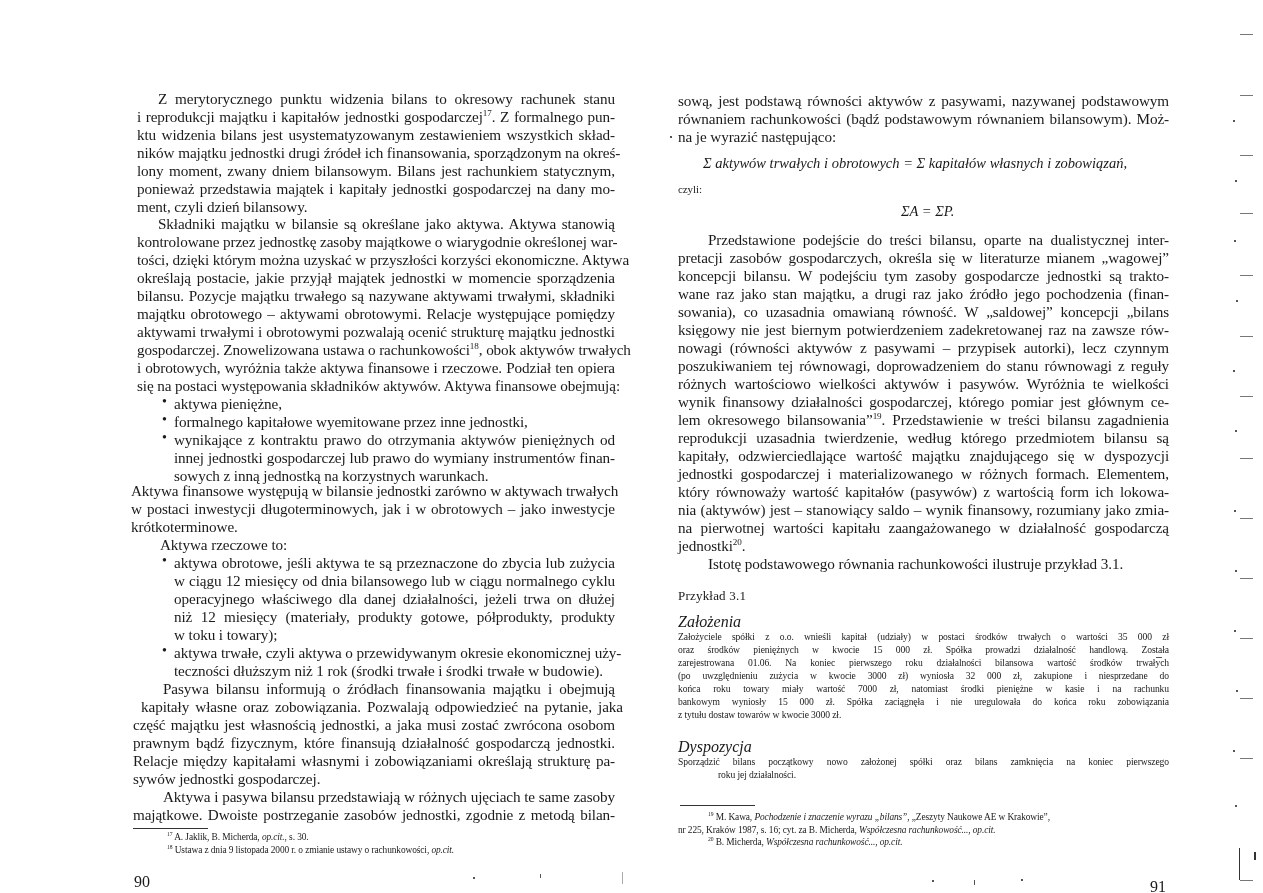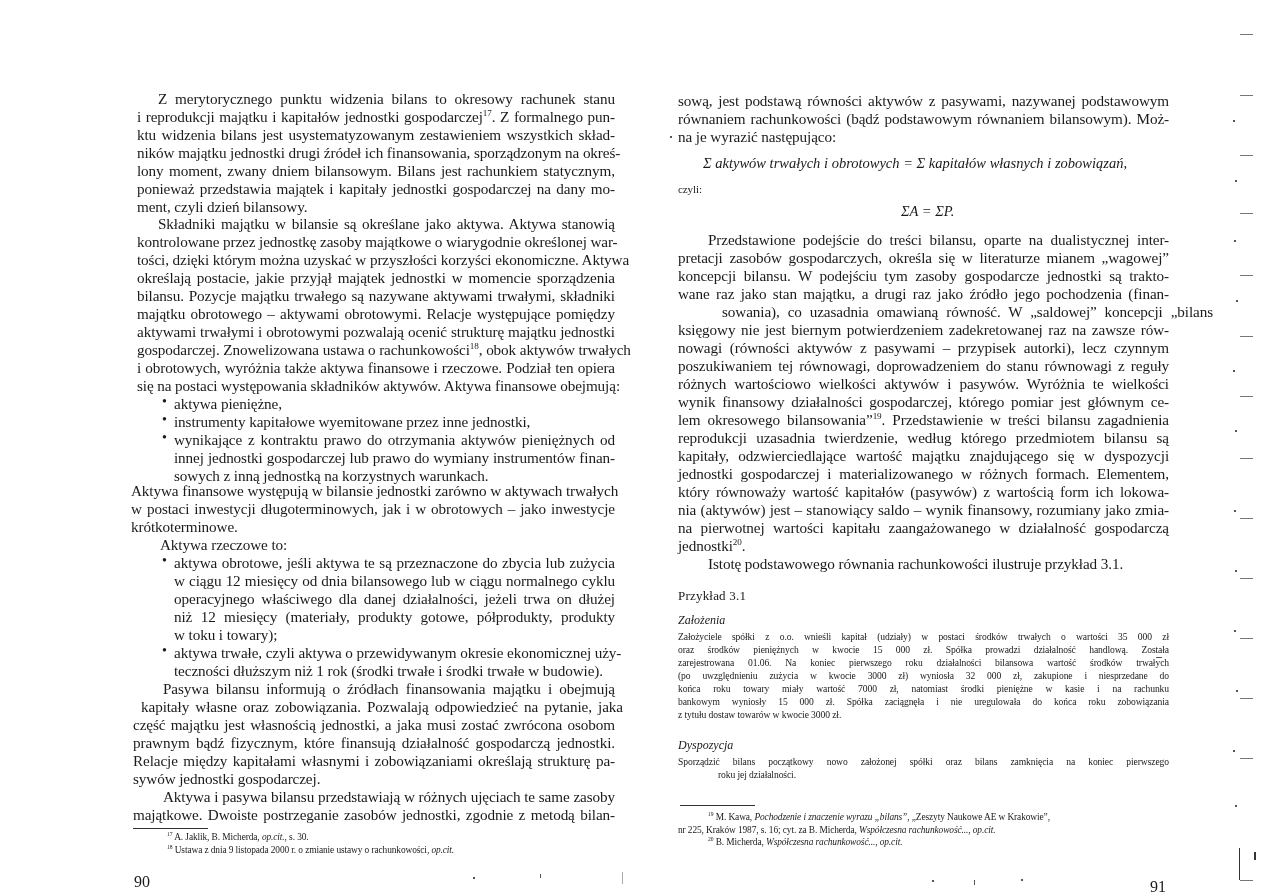--- a/index.html
+++ b/index.html
@@ -12,21 +12,21 @@
         letter-spacing: -0.1px; }
   .lnj { text-align: justify; text-align-last: justify; }
   .sm { font-size: 9.6px; line-height: 13px; }
   .fn { font-size: 9.4px; line-height: 12px; }
   .it { font-style: italic; }
   sup { font-size: 60%; line-height: 0; vertical-align: super; }
   .rule { position: absolute; height: 1px; background: #333; }
   .pgnum { position: absolute; font-size: 16px; }
   .bullet { position: absolute; font-size: 14px; }
   .heading { position: absolute; font-size: 13px; letter-spacing: 0.2px; }
-  .subhead { position: absolute; font-size: 12px; font-style: italic; }
+  .subhead { position: absolute; font-size: 16px; font-style: italic; }
   .formula { position: absolute; font-size: 14.5px; font-style: italic; white-space: nowrap; }
   .edge { position: absolute; background: #777; }
   .speck { position: absolute; width: 2px; height: 2px; background: #555; }
 </style>
 </head>
 <body>
 
 <div class="page" id="left-page">
 
   <div class="ln lnj" style="left:158px; top:90px; width:457px;">Z merytorycznego punktu widzenia bilans to okresowy rachunek stanu</div>
@@ -44,21 +44,21 @@
   <div class="ln lnj" style="left:137px; top:269px; width:478px;">określają postacie, jakie przyjął majątek jednostki w momencie sporządzenia</div>
   <div class="ln lnj" style="left:137px; top:305px; width:478px;">majątku obrotowego – aktywami obrotowymi. Relacje występujące pomiędzy</div>
   <div class="ln lnj" style="left:137px; top:323px; width:478px;">aktywami trwałymi i obrotowymi pozwalają ocenić strukturę majątku jednostki</div>
   <div class="ln lnj" style="left:137px; top:341px; width:478px;"><span>gospodarczej. Znowelizowana ustawa o rachunkowości</span><sup>18</sup><span>, obok aktywów trwałych</span></div>
   <div class="ln lnj" style="left:137px; top:359px; width:478px;">i obrotowych, wyróżnia także aktywa finansowe i rzeczowe. Podział ten opiera</div>
   <div class="ln lnj" style="left:137px; top:377px; width:478px;">się na postaci występowania składników aktywów. Aktywa finansowe obejmują:</div>
 
   <div class="bullet" style="left:162px; top:394px;">•</div>
   <div class="ln" style="left:174px; top:395px;">aktywa pieniężne,</div>
   <div class="bullet" style="left:162px; top:412px;">•</div>
-  <div class="ln" style="left:174px; top:413px;">instrumenty kapitałowe wyemitowane przez inne jednostki,</div>
+  <div class="ln" style="left:174px; top:413px;">formalnego kapitałowe wyemitowane przez inne jednostki,</div>
   <div class="bullet" style="left:162px; top:430px;">•</div>
   <div class="ln lnj" style="left:174px; top:449px; width:441px;">innej jednostki gospodarczej lub prawo do wymiany instrumentów finan-</div>
   <div class="ln lnj" style="left:174px; top:431px; width:441px;">wynikające z kontraktu prawo do otrzymania aktywów pieniężnych od</div>
   <div class="ln" style="left:174px; top:467px;">sowych z inną jednostką na korzystnych warunkach.</div>
 
   <div class="ln lnj" style="left:131px; top:482px; width:484px;">Aktywa finansowe występują w bilansie jednostki zarówno w aktywach trwałych</div>
   <div class="ln lnj" style="left:131px; top:500px; width:484px;">w postaci inwestycji długoterminowych, jak i w obrotowych – jako inwestycje</div>
   <div class="ln" style="left:131px; top:518px;">krótkoterminowe.</div>
   <div class="ln" style="left:160px; top:536px;">Aktywa rzeczowe to:</div>
 
@@ -100,21 +100,21 @@
   <div class="speck" style="left:30px; top:136px;"></div>
 
   <div class="formula" style="left:63px; top:155px;">Σ aktywów trwałych i obrotowych = Σ kapitałów własnych i zobowiązań,</div>
   <div class="ln sm" style="left:38px; top:183px; font-size:11px;">czyli:</div>
   <div class="formula" style="left:261px; top:203px;">ΣA = ΣP.</div>
 
   <div class="ln lnj" style="left:68px; top:231px; width:461px;">Przedstawione podejście do treści bilansu, oparte na dualistycznej inter-</div>
   <div class="ln lnj" style="left:38px; top:249px; width:491px;">pretacji zasobów gospodarczych, określa się w literaturze mianem „wagowej”</div>
   <div class="ln lnj" style="left:38px; top:267px; width:491px;">koncepcji bilansu. W podejściu tym zasoby gospodarcze jednostki są trakto-</div>
   <div class="ln lnj" style="left:38px; top:285px; width:491px;">wane raz jako stan majątku, a drugi raz jako źródło jego pochodzenia (finan-</div>
-  <div class="ln lnj" style="left:38px; top:303px; width:491px;margin-left:44px;">sowania), co uzasadnia omawianą równość. W „saldowej” koncepcji „bilans</div>
+  <div class="ln lnj" style="left:38px; top:303px; width:491px;">sowania), co uzasadnia omawianą równość. W „saldowej” koncepcji „bilans</div>
   <div class="ln lnj" style="left:38px; top:321px; width:491px;">księgowy nie jest biernym potwierdzeniem zadekretowanej raz na zawsze rów-</div>
   <div class="ln lnj" style="left:38px; top:339px; width:491px;">nowagi (równości aktywów z pasywami – przypisek autorki), lecz czynnym</div>
   <div class="ln lnj" style="left:38px; top:357px; width:491px;">poszukiwaniem tej równowagi, doprowadzeniem do stanu równowagi z reguły</div>
   <div class="ln lnj" style="left:38px; top:375px; width:491px;">różnych wartościowo wielkości aktywów i pasywów. Wyróżnia te wielkości</div>
   <div class="ln lnj" style="left:38px; top:393px; width:491px;">wynik finansowy działalności gospodarczej, którego pomiar jest głównym ce-</div>
   <div class="ln lnj" style="left:38px; top:411px; width:491px;"><span>lem okresowego bilansowania”</span><sup>19</sup><span>. Przedstawienie w treści bilansu zagadnienia</span></div>
   <div class="ln lnj" style="left:38px; top:429px; width:491px;">reprodukcji uzasadnia twierdzenie, według którego przedmiotem bilansu są</div>
   <div class="ln lnj" style="left:38px; top:447px; width:491px;">kapitały, odzwierciedlające wartość majątku znajdującego się w dyspozycji</div>
   <div class="ln lnj" style="left:38px; top:465px; width:491px;">jednostki gospodarczej i materializowanego w różnych formach. Elementem,</div>
   <div class="ln lnj" style="left:38px; top:483px; width:491px;">który równoważy wartość kapitałów (pasywów) z wartością form ich lokowa-</div>

